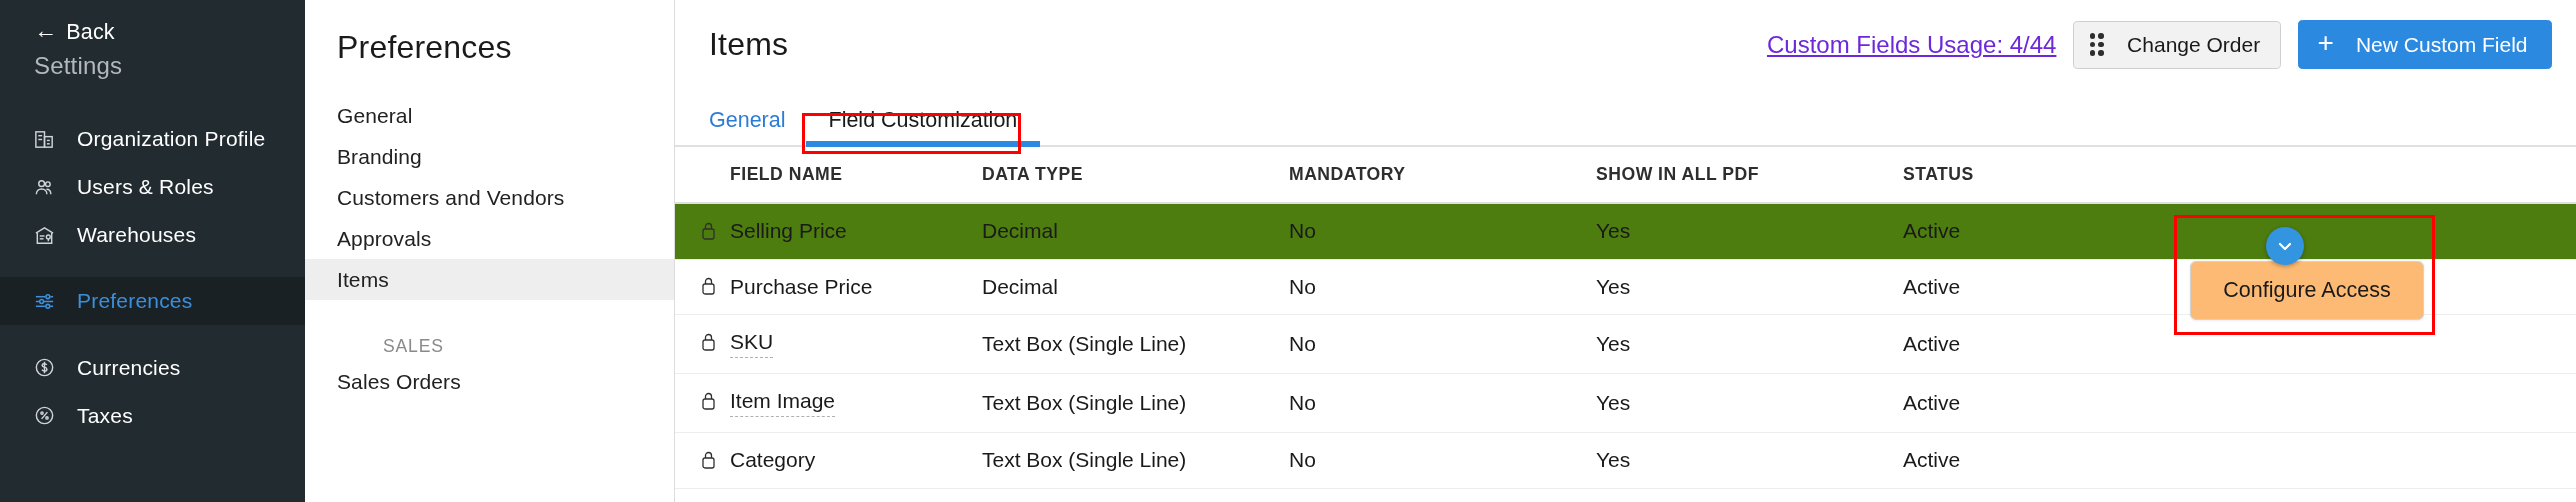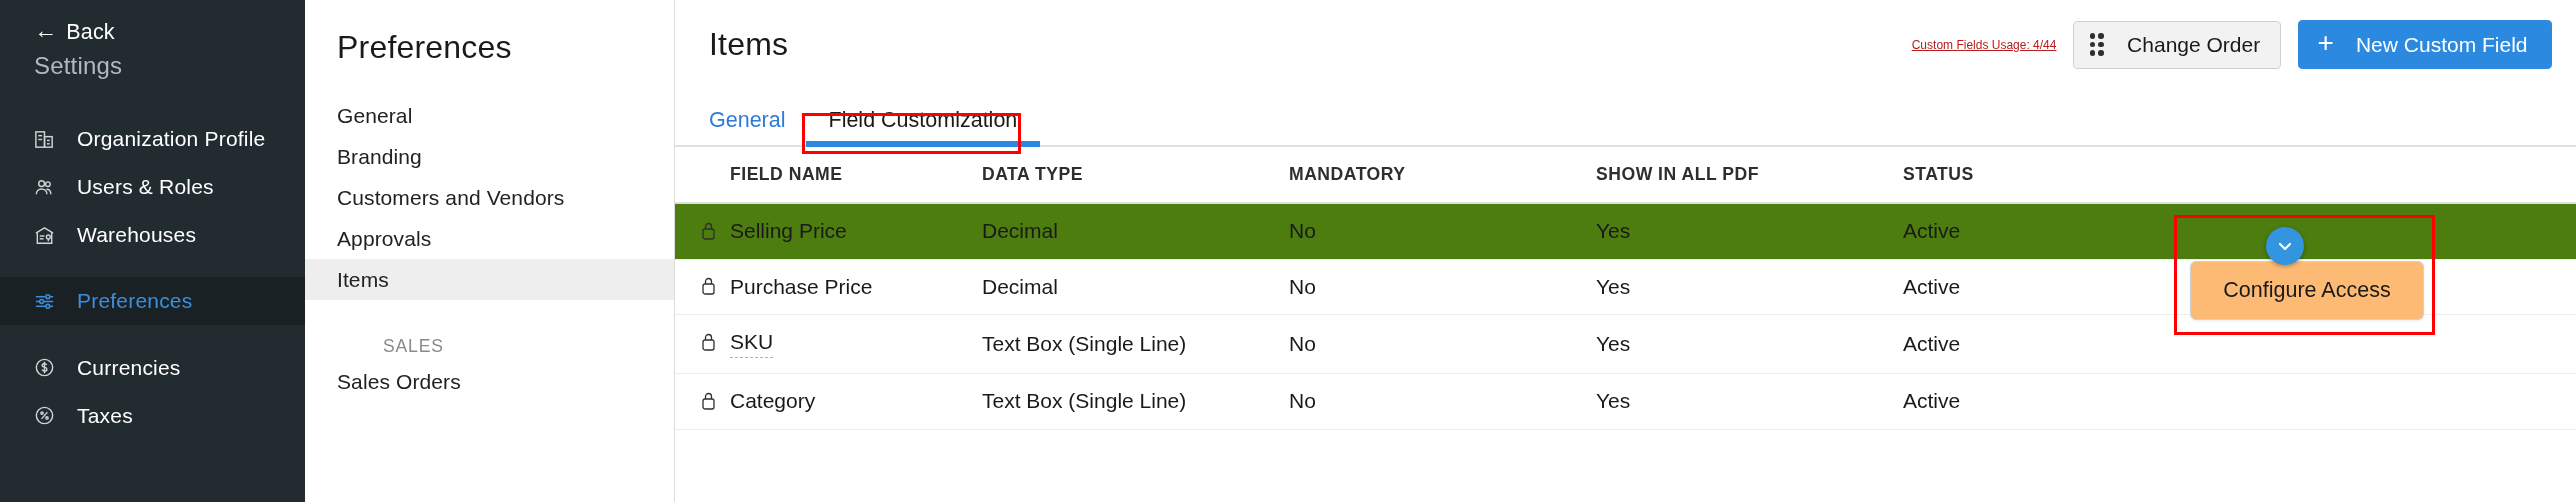--- a/index.html
+++ b/index.html
@@ -126,22 +126,22 @@
     color: #1a1a1a;
     letter-spacing: 0.2px;
   }
   .head-right {
     margin-left: auto;
     display: flex;
     align-items: center;
     gap: 17px;
   }
   .usage-link {
-    font-size: 12px;
-    color: #b91c1c;
+    font-size: 24px;
+    color: #6d28d9;
     white-space: nowrap;
   }
   .btn {
     display: inline-flex;
     align-items: center;
     gap: 22px;
     border-radius: 4.6px;
     font-size: 21px;
     white-space: nowrap;
     cursor: pointer;
@@ -519,20 +519,36 @@
             </span>
             <span class="namecell hint">SKU</span>
           </td>
           <td>Text Box (Single Line)</td>
           <td>No</td>
           <td>Yes</td>
           <td>Active</td>
           <td></td>
         </tr>
 
+        <tr>
+          <td class="field-name-cell">
+            <span class="lock">
+              <svg width="17" height="20" viewBox="0 0 16 20" fill="none" stroke="#2e2e2e" stroke-width="1.3">
+                <rect x="2.5" y="8" width="11" height="10" rx="2"></rect>
+                  <path d="M5 8V5.5a3 3 0 0 1 6 0V8"></path>
+              </svg>
+            </span>
+            <span class="namecell hint">Item Image</span>
+          </td>
+          <td>Text Box (Single Line)</td>
+          <td>No</td>
+          <td>Yes</td>
+          <td>Active</td>
+          <td></td>
+        </tr>
 
         <tr>
           <td class="field-name-cell">
             <span class="lock">
               <svg width="17" height="20" viewBox="0 0 16 20" fill="none" stroke="#2e2e2e" stroke-width="1.3">
                 <rect x="2.5" y="8" width="11" height="10" rx="2"></rect>
                   <path d="M5 8V5.5a3 3 0 0 1 6 0V8"></path>
               </svg>
             </span>
             <span class="namecell">Category</span>

